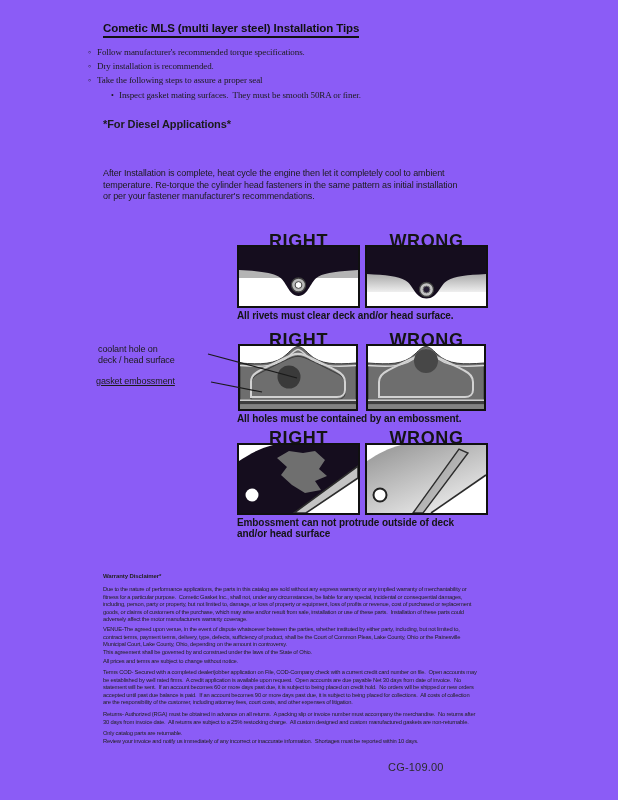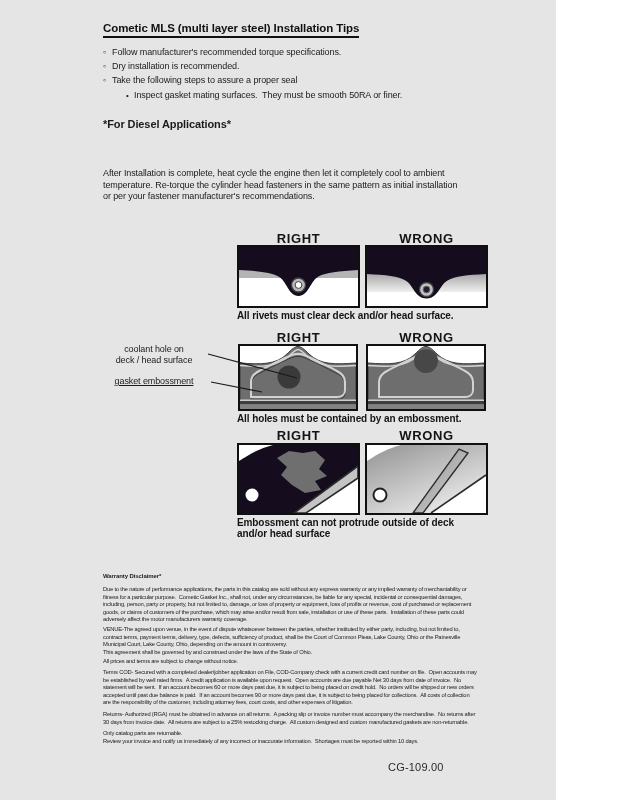--- a/index.html
+++ b/index.html
@@ -1,40 +1,40 @@
 <!DOCTYPE html>
 <html><head>
 <meta charset="utf-8">
 <style>
   html,body{margin:0;padding:0;background:#ffffff;}
-  #page{position:relative;width:556px;height:800px;background:#e5e5e5;overflow:hidden;
+  #page{position:relative;width:618px;height:800px;background:#8b5cf6;overflow:hidden;
         font-family:"Liberation Sans",sans-serif;color:#1b1b1b;}
 
   .title{position:absolute;left:103px;top:22px;font-size:11.5px;font-weight:bold;
          color:#111;border-bottom:2px solid #111;padding-bottom:2px;letter-spacing:-0.1px;}
 
-  .tips{position:absolute;left:103px;top:45px;font-size:9px;line-height:14.2px;letter-spacing:-0.1px;}
+  .tips{position:absolute;left:88px;top:45px;font-size:9px;line-height:14.2px;letter-spacing:-0.1px;font-family:Liberation Serif, serif;}
   .tip{white-space:pre;}
   .tip .marker{display:inline-block;width:9px;}
   .tip.sub{padding-left:23px;}
   .tip.sub .marker{width:8px;font-size:8px;}
 
   .diesel-h{position:absolute;left:103px;top:118px;font-size:11px;font-weight:bold;letter-spacing:-0.1px;}
   .para{position:absolute;left:103px;font-size:9px;line-height:11.7px;white-space:pre;letter-spacing:-0.1px;}
   #para1{top:136px;}
   #para2{top:168px;}
   #note{top:209px;}
 
-  .dlabel{position:absolute;width:123px;text-align:center;font-size:13px;font-weight:bold;
+  .dlabel{position:absolute;width:123px;text-align:center;font-size:18px;font-weight:bold;
           letter-spacing:0.6px;color:#141414;}
   .dbox{position:absolute;line-height:0;}
   .caption{position:absolute;left:237px;font-size:10px;font-weight:bold;letter-spacing:-0.1px;
            white-space:pre;line-height:10.5px;color:#141414;}
 
-  .ann{position:absolute;text-align:center;font-size:9px;line-height:11px;white-space:pre;letter-spacing:-0.1px;}
+  .ann{position:absolute;text-align:left;font-size:9px;line-height:11px;white-space:pre;letter-spacing:-0.1px;}
   #ann-coolant{left:98px;width:112px;top:344px;}
   #ann-emboss{left:96px;width:116px;top:376px;text-decoration:underline;}
   #leader-lines{position:absolute;left:205px;top:348px;width:110px;height:50px;overflow:visible;pointer-events:none;z-index:6;}
 
   .fineprint{position:absolute;left:103px;font-size:5.8px;line-height:7.5px;letter-spacing:-0.2px;
              white-space:pre;color:#222;}
   #fp-h{top:573px;font-size:6px;font-weight:bold;letter-spacing:-0.1px;}
   #fp1{top:586px;} #fp2{top:626px;} #fp3{top:658px;} #fp4{top:669px;} #fp5{top:711px;} #fp6{top:730px;}
 
   .doc-code{position:absolute;left:388px;top:761px;font-size:11px;color:#2b2b2b;letter-spacing:0.2px;}

